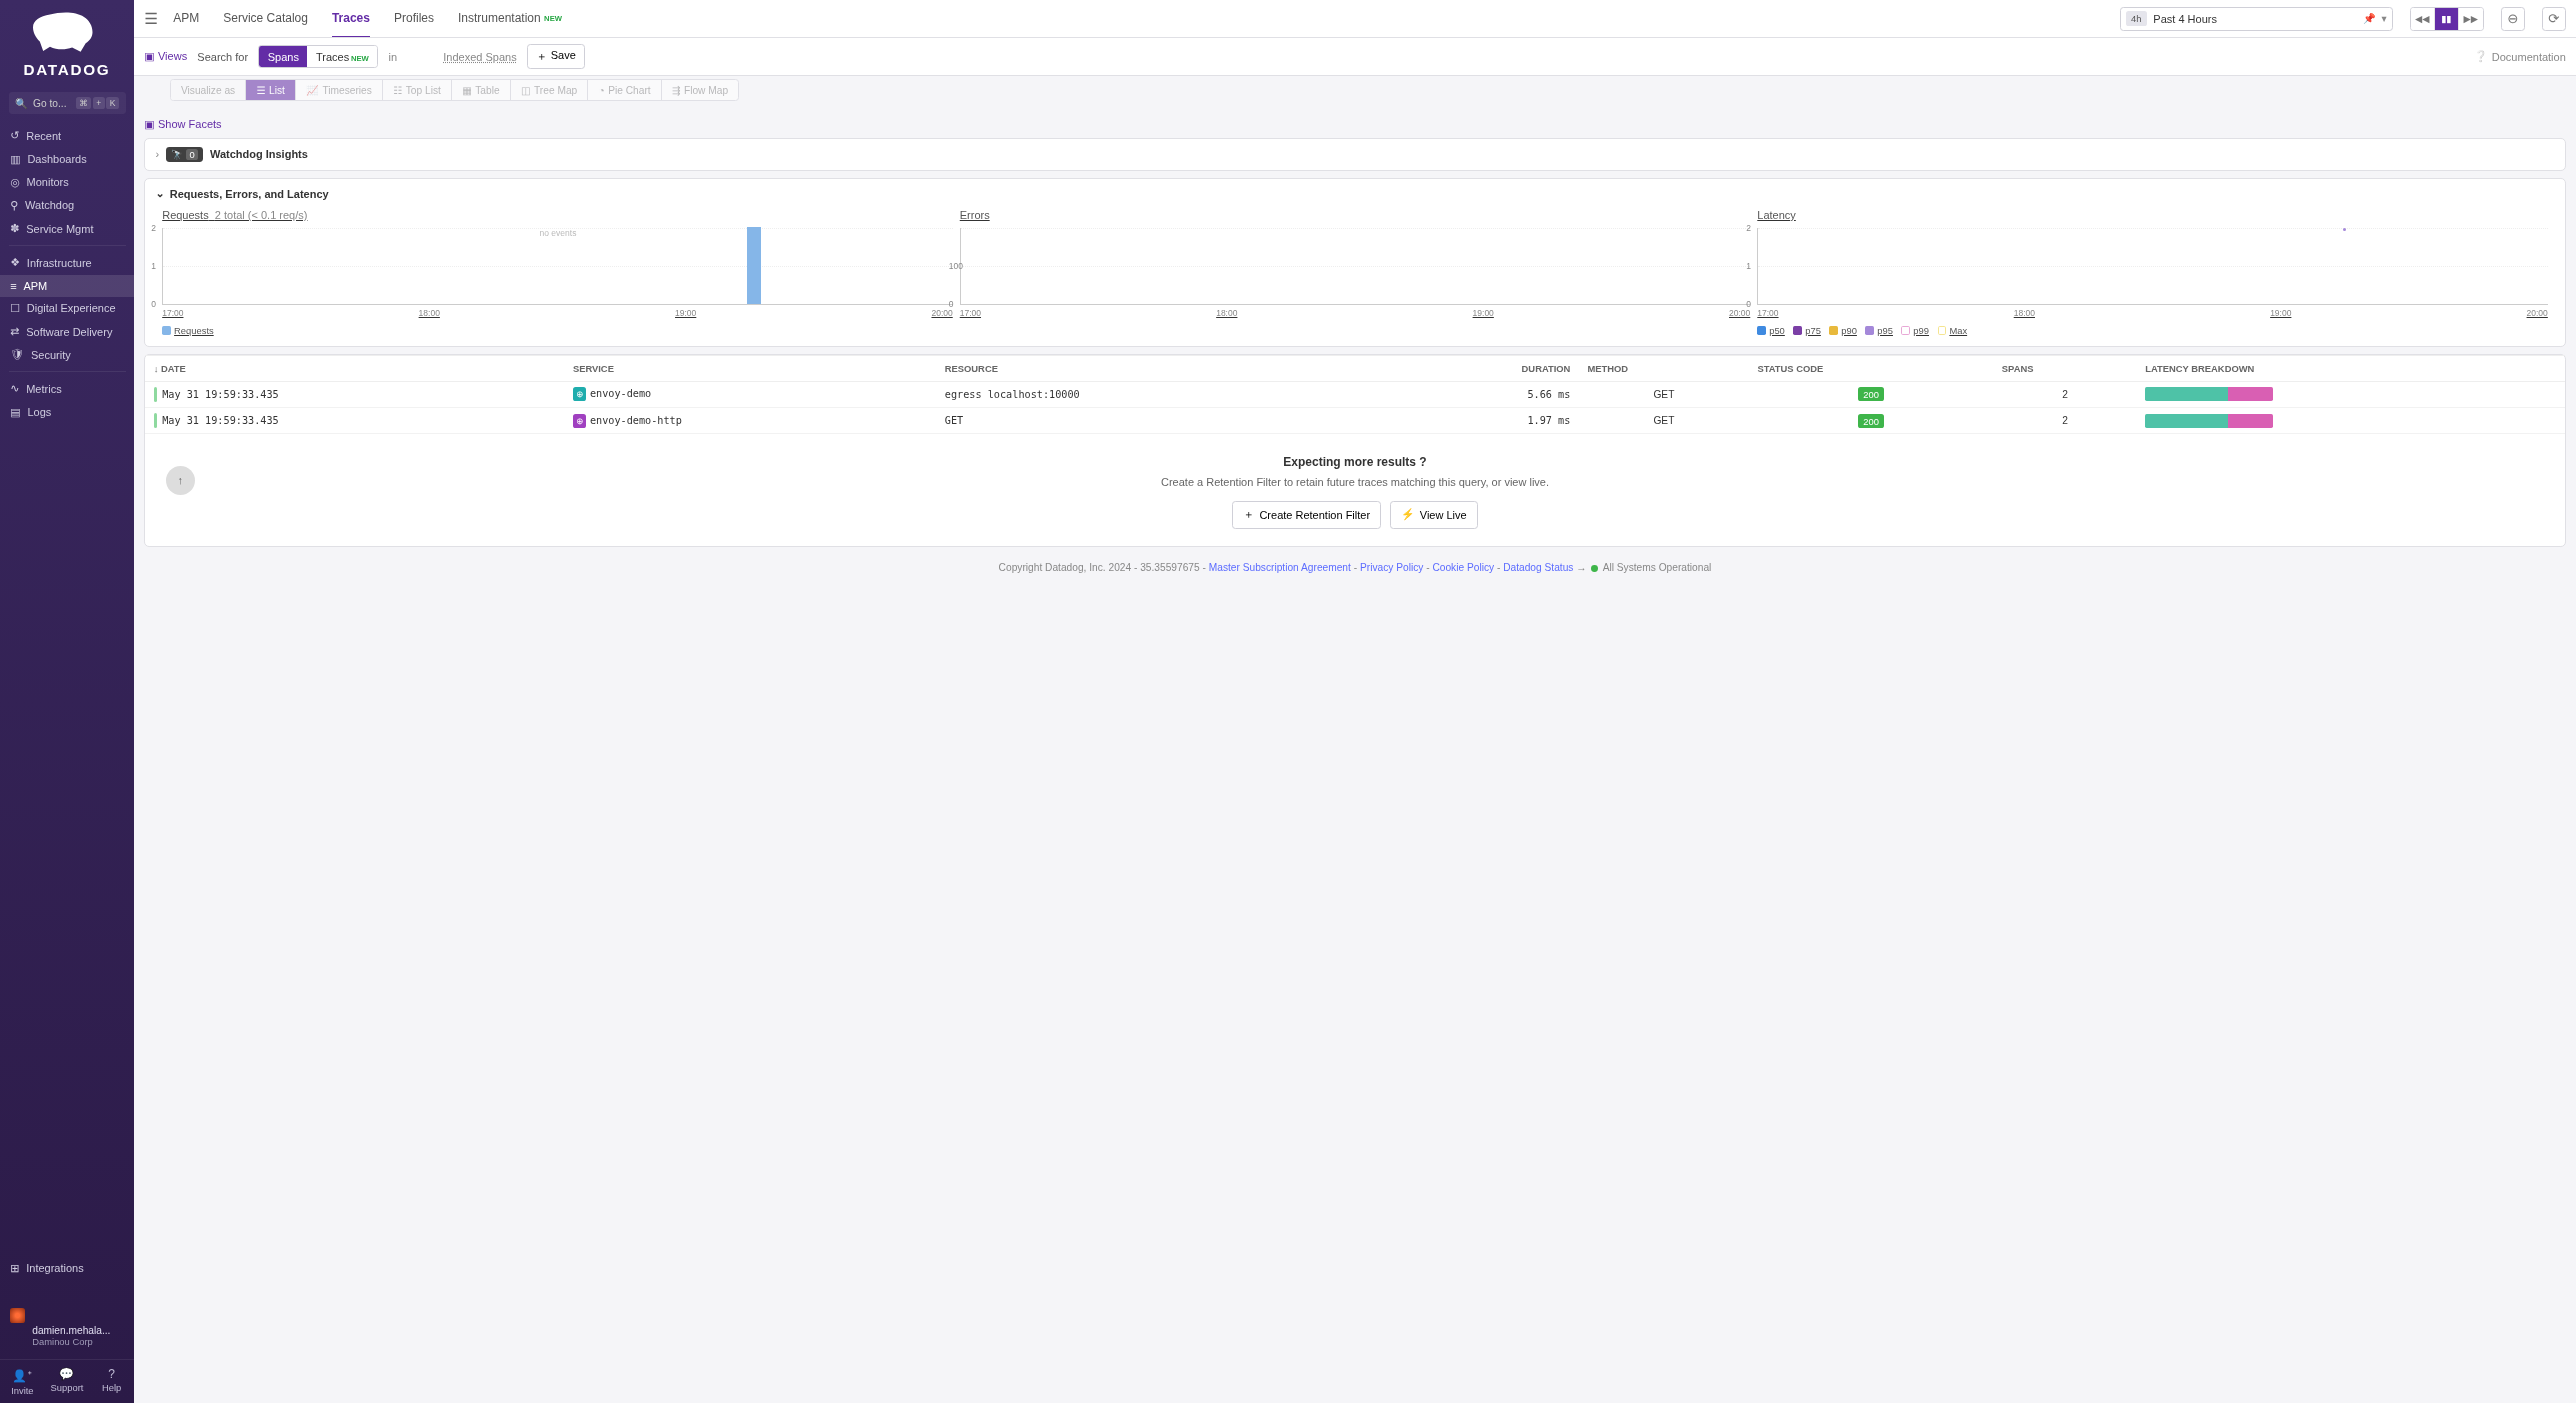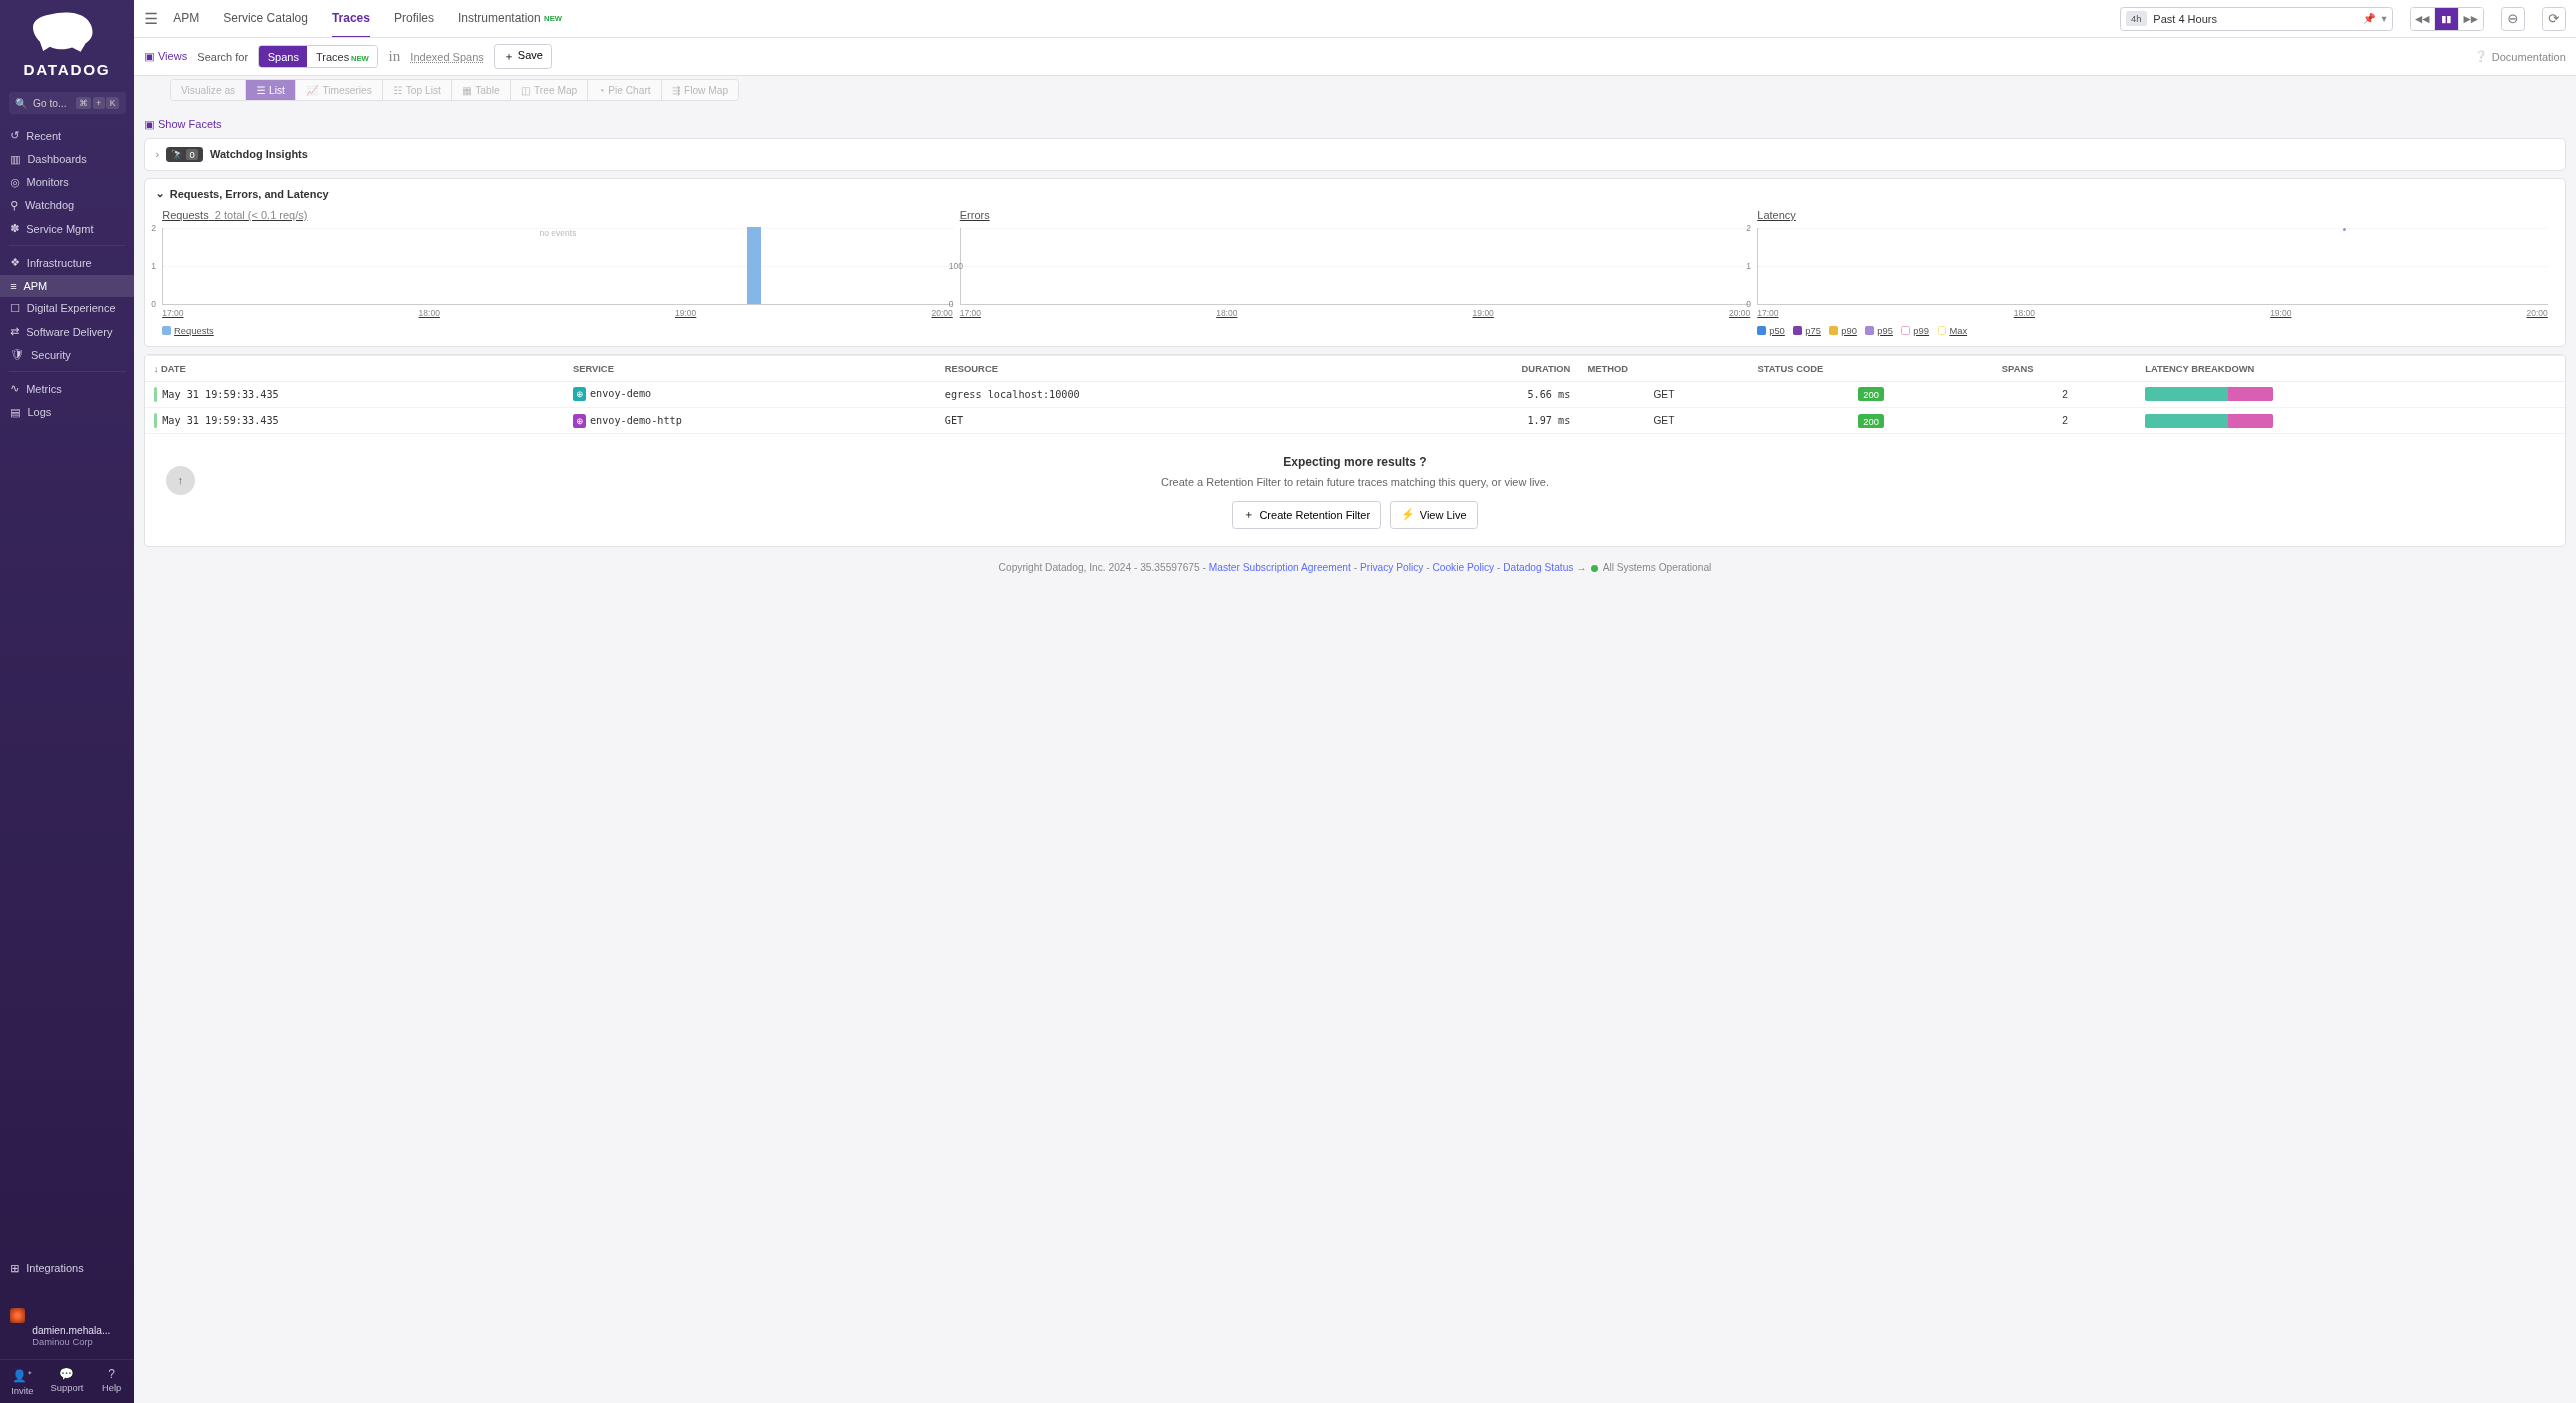--- a/index.html
+++ b/index.html
@@ -50,22 +50,22 @@
 .icon-btn { border: 0.9px solid #d0d0d8; border-radius: 3.4px; width: 24px; height: 24px; background: #fff; cursor: pointer; color: #777; display:flex; align-items:center; justify-content:center; }
 
 
 .subbar { height: 38px; border-bottom: 0.9px solid #e0e0e5; display: flex; align-items: center; padding: 0 10.2px; gap: 10.2px; }
 .views-btn { color: #632ca6; display: flex; gap: 3.4px; cursor: pointer; font-size: 11px; }
 .search-for { color: #555; font-size: 11px; }
 .pill-group { display: flex; border: 0.9px solid #d0d0d8; border-radius: 3.4px; overflow: hidden; }
 .pill { padding: 4.3px 8.5px; cursor: pointer; font-size: 11px; background: #fff; }
 .pill.active { background: #632ca6; color: #fff; }
 .pill .new-badge { margin-left: 1.7px; }
-.in-label { color: #888; font-size: 15px; font-family: Liberation Serif, serif; }
-.indexed-link { color: #888; text-decoration: dotted underline; cursor: pointer; font-size:11px;}
+.in-label { color: #888; font-size: 11px; }
+.indexed-link { color: #888; text-decoration: dotted underline; cursor: pointer; font-size:11px;margin-left:36px;}
 .save-btn { border: 0.9px solid #d0d0d8; border-radius: 3.4px; padding: 4.3px 8.5px; background: #fff; cursor: pointer; display: flex; gap: 3.4px; font-size: 11px; }
 .doc-link { margin-left: auto; color: #888; cursor: pointer; display:flex; gap:3.4px; align-items:center; font-size:11px; }
 
 
 .content { padding: 0 10.2px 10.2px; background: #f5f5f8; min-height: calc(100vh - 75px); }
 
 .viz-row { display: flex; padding: 3.4px 0 10.2px 25.6px; }
 .viz-group { display: flex; border: 0.9px solid #d0d0d8; border-radius: 3.4px; overflow: hidden; background: #fff; opacity:0.55; }
 .viz-item { padding: 4.3px 10.2px; border-right: 0.9px solid #d0d0d8; font-size: 10.2px; color: #888; cursor: pointer; display:flex; gap:3.4px; align-items:center; }
 .viz-item:first-child { background:#fafafa; }

